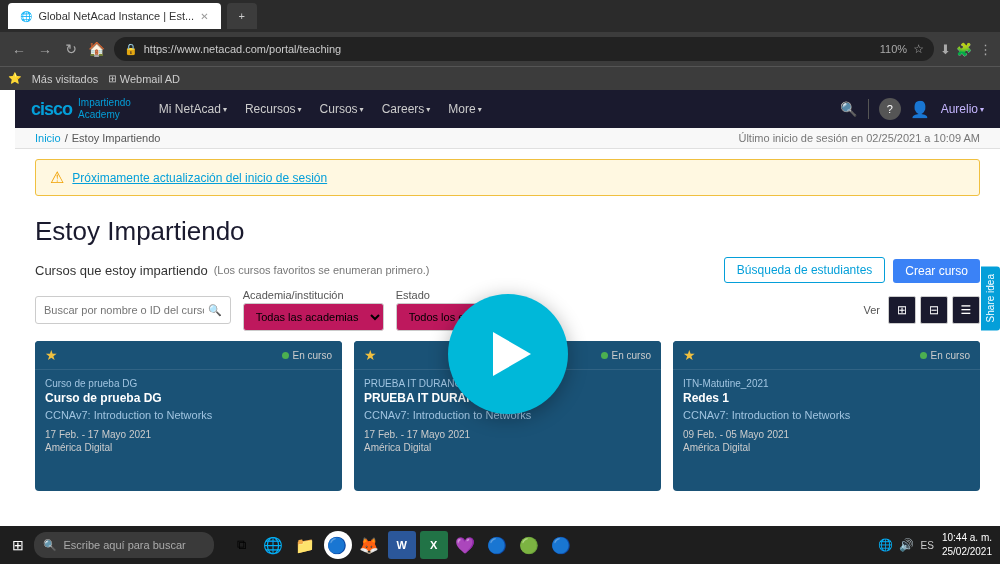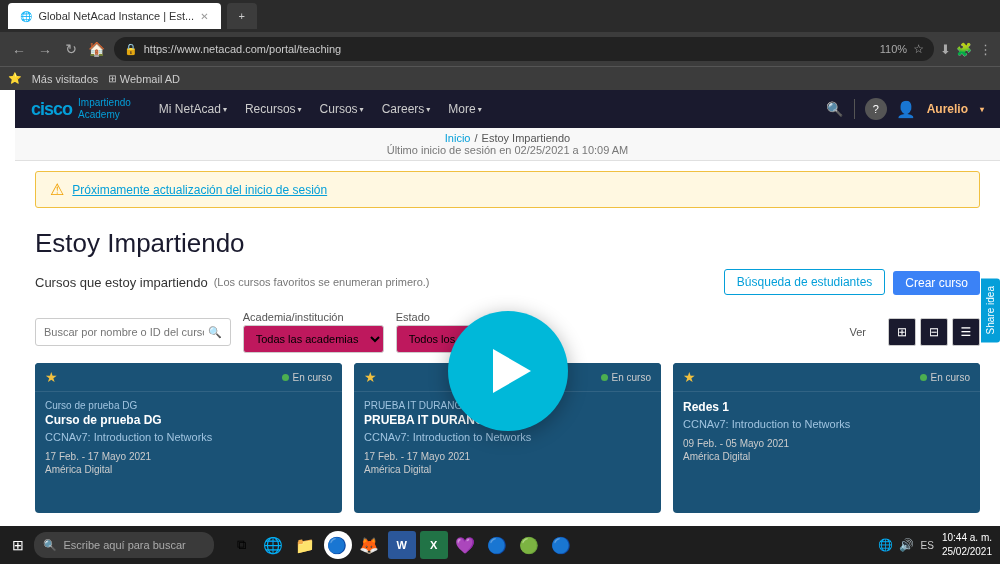--- a/index.html
+++ b/index.html
@@ -33,56 +33,56 @@
     .cisco-logo-text { color: #049fd9; font-size: 18px; font-weight: bold; letter-spacing: -1px; }
     .cisco-sub { color: #049fd9; font-size: 10px; line-height: 1.2; }
     .nav-links { display: flex; align-items: center; gap: 2px; flex: 1; }
     .nav-link { color: #ccc; font-size: 12px; padding: 4px 8px; cursor: pointer; display: flex; align-items: center; gap: 2px; white-space: nowrap; }
     .nav-chevron { font-size: 8px; }
     .nav-right { display: flex; align-items: center; gap: 10px; }
     .search-icon-nav { color: #ccc; font-size: 14px; cursor: pointer; }
     .divider-v { width: 1px; height: 20px; background: #555; }
     .help-btn { background: #555; border-radius: 50%; width: 22px; height: 22px; display: flex; align-items: center; justify-content: center; color: #fff; font-size: 11px; cursor: pointer; }
     .profile-icon { color: #ccc; font-size: 16px; cursor: pointer; }
-    .user-name { color: #fdba74; font-size: 12px; cursor: pointer; display: flex; align-items: center; gap: 12px; font-weight: bold; }
-
-    
-    .breadcrumb-bar { background: #f8f8f8; border-bottom: 1px solid #e0e0e0; padding: 4px 20px; display: flex; align-items: center; justify-content: space-between; flex-direction: column; }
+    .user-name { color: #c4b5fd; font-size: 12px; cursor: pointer; display: flex; align-items: center; gap: 2px; }
+
+    
+    .breadcrumb-bar { background: #f8f8f8; border-bottom: 1px solid #e0e0e0; padding: 4px 20px; display: flex; align-items: center; justify-content: space-between; }
     .breadcrumb { color: #555; font-size: 11px; display: flex; align-items: center; gap: 4px; }
     .breadcrumb a { color: #049fd9; text-decoration: none; }
     .last-login { color: #777; font-size: 11px; }
 
     
     .alert-bar { background: #fff8e1; border: 1px solid #f0c040; margin: 10px 20px; padding: 8px 14px; display: flex; align-items: center; gap: 8px; border-radius: 3px; }
     .alert-icon { color: #f0a000; font-size: 16px; }
     .alert-text { color: #049fd9; font-size: 12px; text-decoration: underline; cursor: pointer; }
 
     
     .page-content { padding: 10px 20px; position: relative; }
     .page-title { font-size: 26px; color: #1a1a2e; font-weight: 300; margin-bottom: 10px; }
 
     
-    .courses-header { display: flex; align-items: center; justify-content: space-between; margin-bottom: 16px; }
+    .courses-header { display: flex; align-items: center; justify-content: space-between; margin-bottom: 6px; }
     .courses-label { font-size: 13px; color: #333; display: flex; align-items: center; gap: 6px; }
     .courses-hint { font-size: 11px; color: #777; }
     .courses-actions { display: flex; gap: 8px; align-items: flex-end; }
 
     .btn-search-students { background: #fff; border: 1px solid #049fd9; color: #049fd9; padding: 5px 12px; border-radius: 3px; font-size: 12px; cursor: pointer; }
     .btn-create-course { background: #3b82f6; border: none; color: #fff; padding: 5px 12px; border-radius: 3px; font-size: 12px; cursor: pointer; }
 
     
     .filters-row { display: flex; align-items: center; gap: 12px; margin-bottom: 10px; }
     .filter-group { display: flex; flex-direction: column; gap: 2px; }
     .filter-label { font-size: 11px; color: #555; }
     .filter-input { border: 1px solid #ccc; border-radius: 3px; padding: 4px 8px; font-size: 11px; height: 28px; display: flex; align-items: center; gap: 4px; background: #fff; }
     .filter-input input { border: none; outline: none; font-size: 11px; width: 160px; }
     .filter-select { border: 1px solid #ccc; border-radius: 3px; padding: 4px 8px; font-size: 11px; height: 28px; background: #be185d; cursor: pointer; min-width: 130px; }
 
     .view-toggle { display: flex; align-items: center; gap: 4px; }
-    .view-label { font-size: 11px; color: #555; margin-right: 18px; }
+    .view-label { font-size: 11px; color: #555; margin-right: 4px; }
     .view-btn { width: 28px; height: 28px; border: 1px solid #ccc; background: #1a1a2e; display: flex; align-items: center; justify-content: center; cursor: pointer; border-radius: 2px; }
     .view-btn.active { background: #1a1a2e; }
     .view-btn span { color: #fff; font-size: 12px; }
 
     
     .side-share { position: absolute; right: 0; top: 60px; background: #049fd9; writing-mode: vertical-rl; text-orientation: mixed; color: #fff; font-size: 10px; padding: 8px 4px; cursor: pointer; border-radius: 3px 0 0 3px; transform: rotate(180deg); }
 
     
     .cards-row { display: flex; gap: 12px; }
     .course-card { background: #1a5276; border-radius: 4px; overflow: hidden; flex: 1; color: #fff; min-height: 150px; }
@@ -307,20 +307,21 @@
 
       <div class="course-card">
         <div class="card-header">
           <span class="star-icon">★</span>
           <div class="status-badge">
             <span class="status-dot"></span>
             <span>En curso</span>
           </div>
         </div>
         <div class="card-body">
+          <div class="card-academy">ITN-Matutine_2021</div>
           <div class="card-course-name">Redes 1</div>
           <div class="card-course-type">CCNAv7: Introduction to Networks</div>
           <div class="card-dates">09 Feb. - 05 Mayo 2021</div>
           <div class="card-location">América Digital</div>
         </div>
       </div>
     </div>
 
     <div class="side-share">Share idea</div>
 

